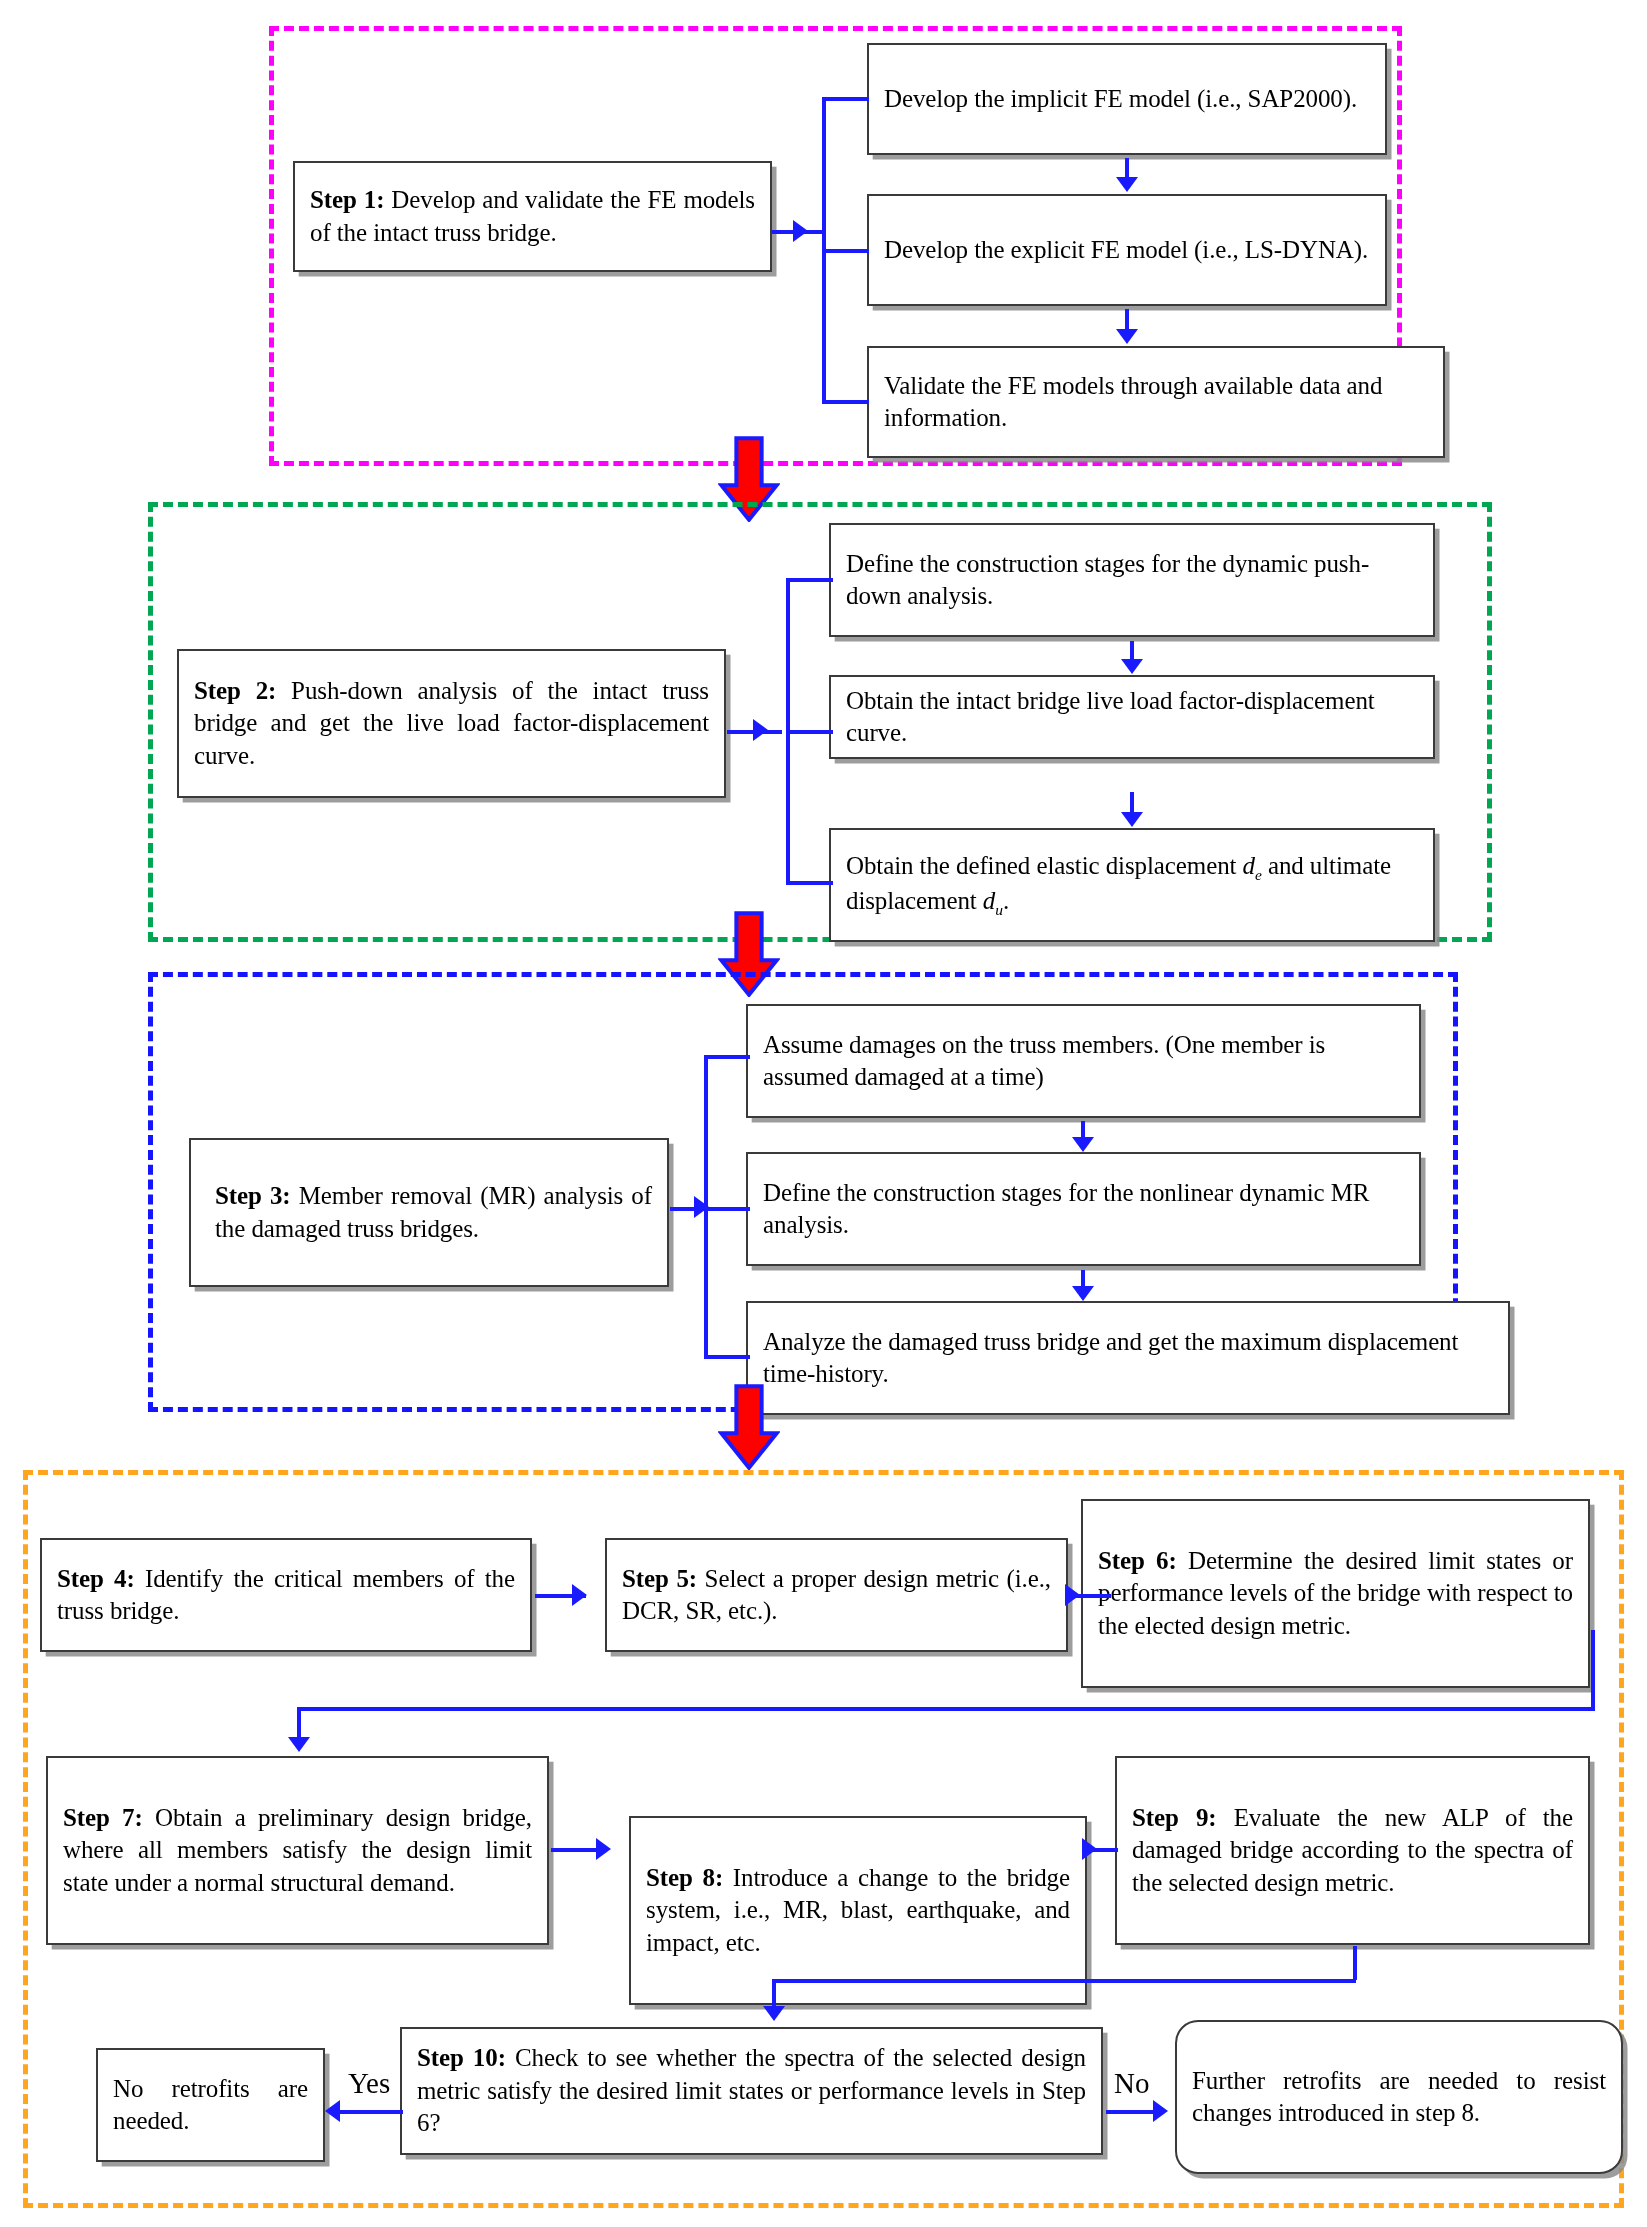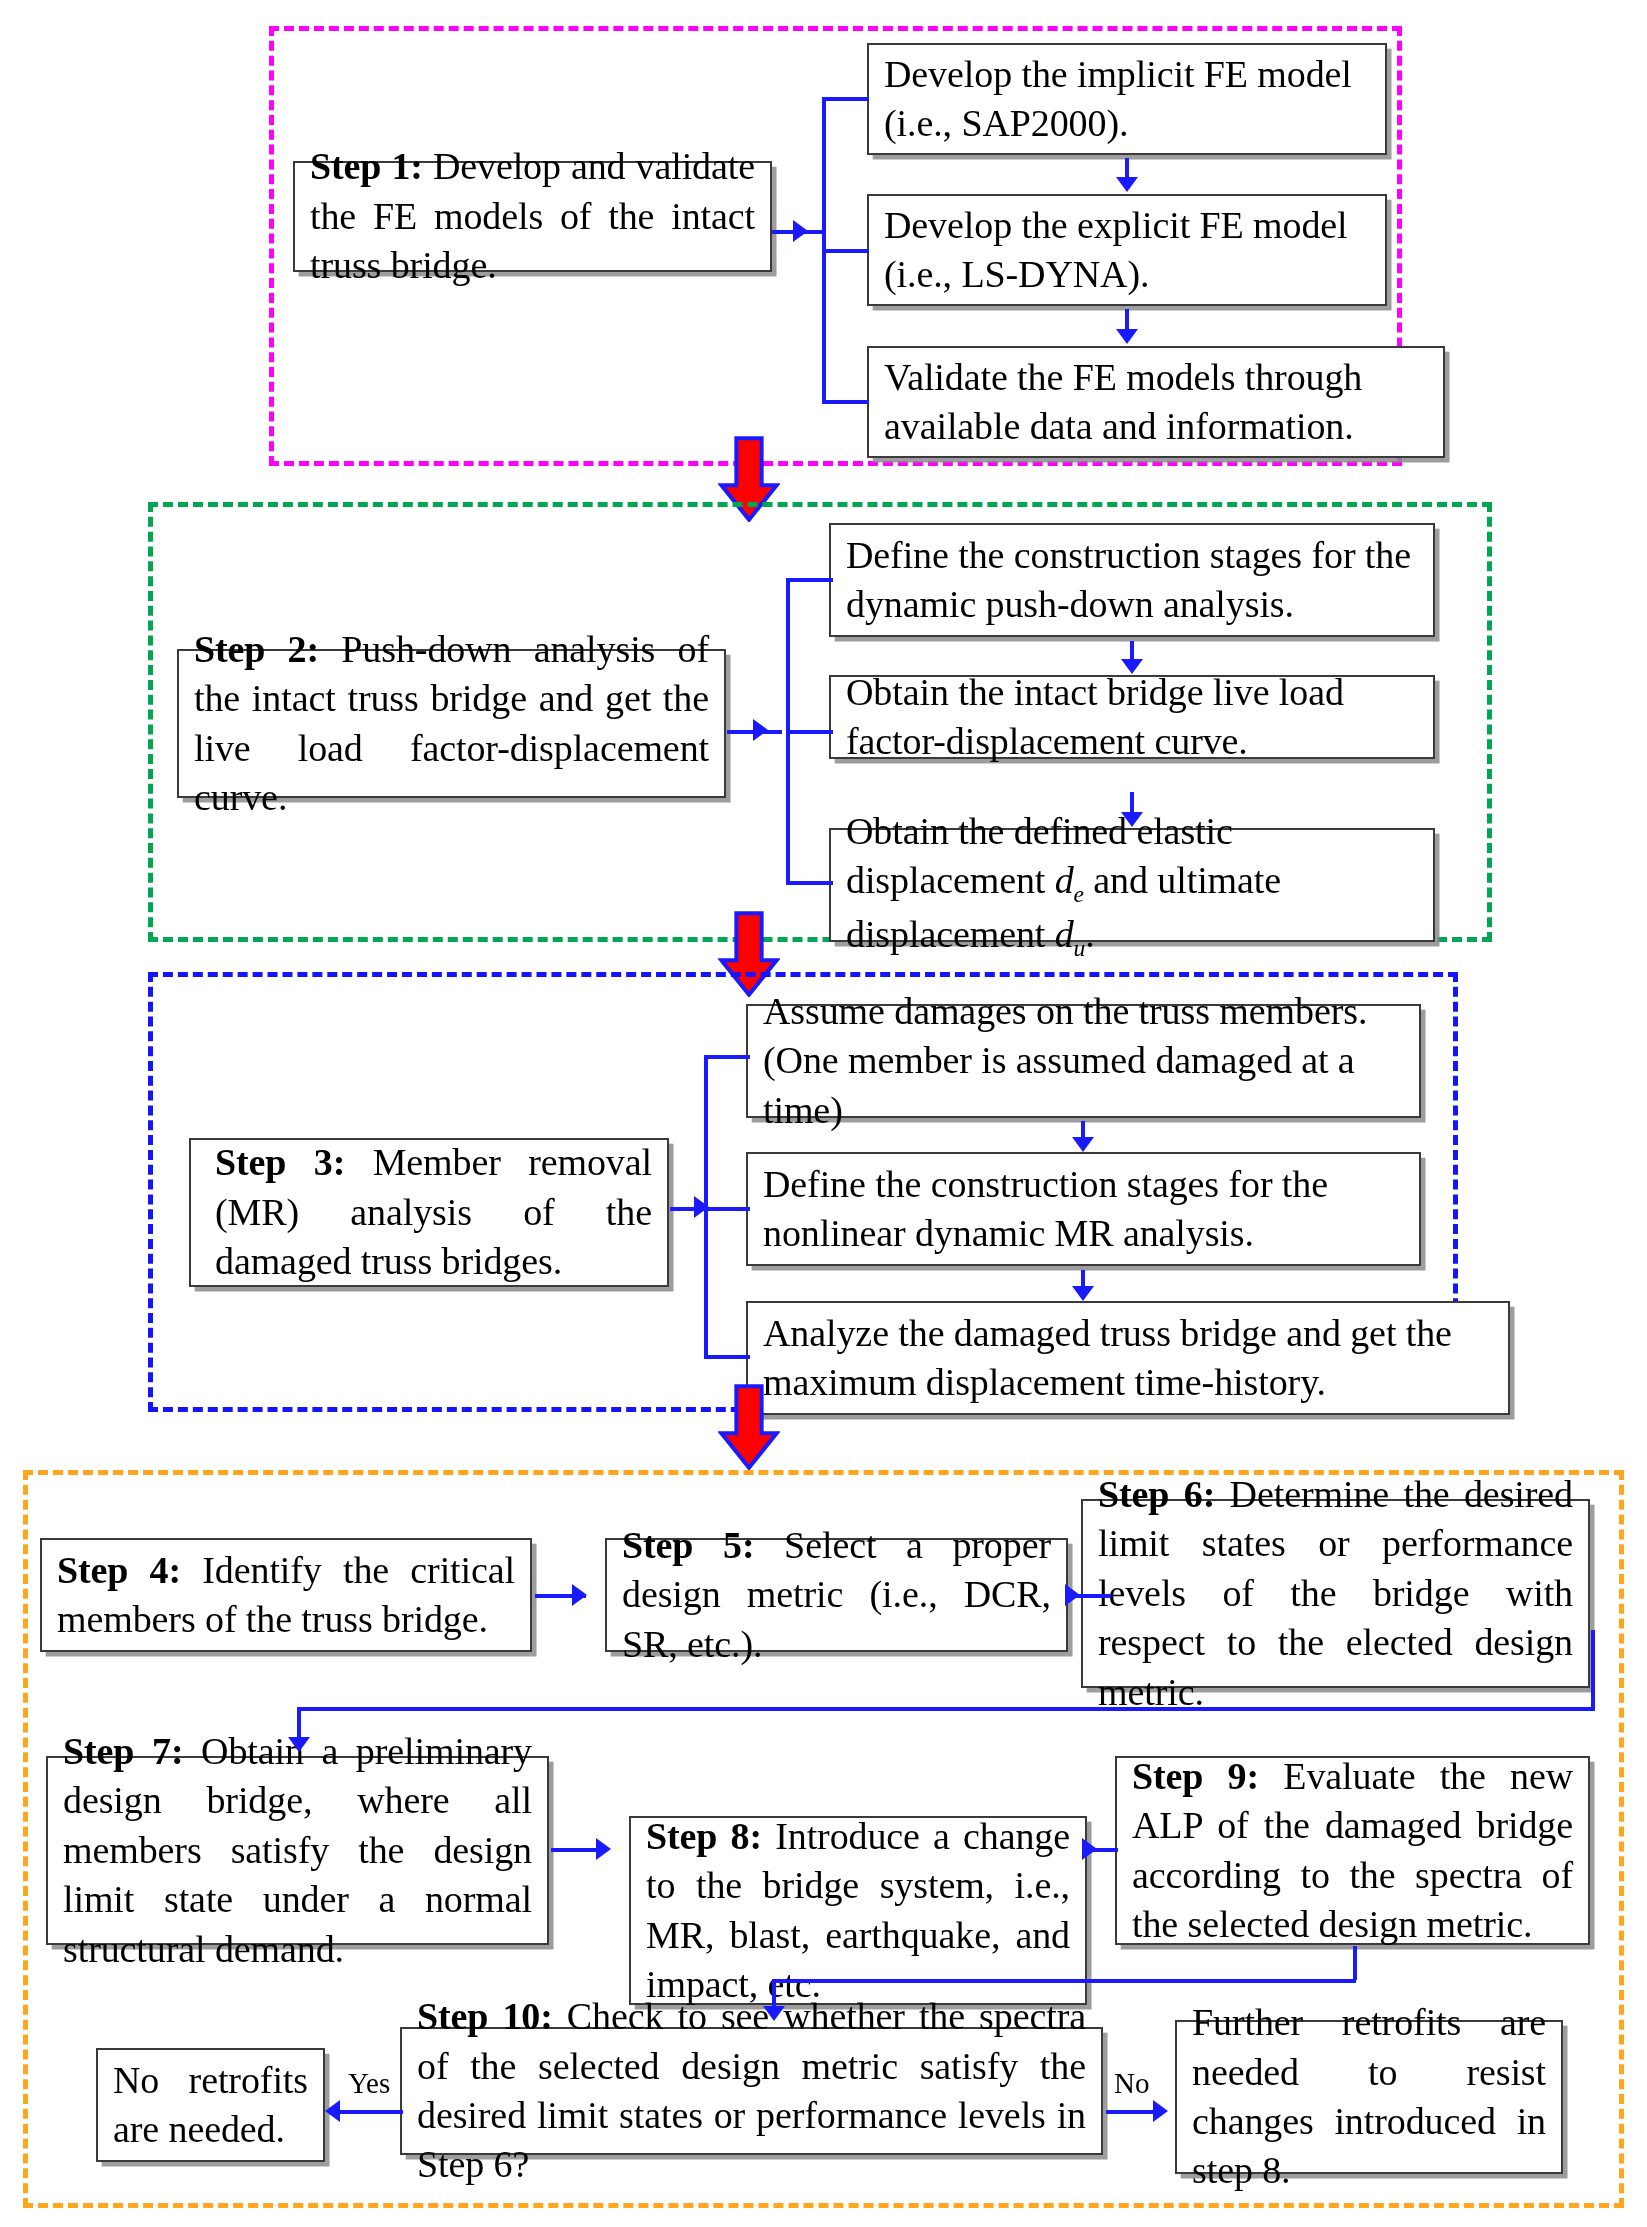--- a/index.html
+++ b/index.html
@@ -37,21 +37,21 @@
     background: #ffffff;
     border: 2.3px solid #3a3a3a;
     box-shadow: 5.1px 5.1px 0 -0.6px rgba(140,140,140,0.85);
     display: flex;
     align-items: center;
     padding: 5.7px 15px;
   }
   .box p {
     margin: 0;
     width: 100%;
-    font-size: 38px;
+    font-size: 25px;
     line-height: 1.30;
     letter-spacing: -0.1px;
   }
   .box p.just { text-align: justify; text-align-last: left; }
   .box b { font-weight: bold; }
   .box i { font-style: italic; }
   .box sub { font-size: 0.62em; font-style: italic; }
 
   
   .ln {
@@ -236,21 +236,21 @@
   </div>
 
   <div class="box" style="left:400px; top:2027px; width:703px; height:128px;">
     <p class="just"><b>Step 10:</b><span> Check to see whether the spectra of the selected design metric satisfy the desired limit states or performance levels in Step 6?</span></p>
   </div>
 
   <div class="box" style="left:96px; top:2048px; width:229px; height:114px;">
     <p class="just">No retrofits are needed.</p>
   </div>
 
-  <div class="box" style="left:1175px; top:2020px; width:388px; height:154px;">
+  <div class="box" style="left:1175px; top:2020px; width:448px; height:154px;border-radius:23px;">
     <p class="just">Further retrofits are needed to resist changes introduced in step 8.</p>
   </div>
 
   <div class="ln h" style="left:535px; top:1594px; width:51px;"></div>
   <div class="arr right" style="left:572px; top:1584px;"></div>
 
   <div class="ln h" style="left:1071px; top:1594px; width:40px;"></div>
   <div class="arr right" style="left:1065px; top:1584px;"></div>
 
   <div class="ln v" style="left:1591px; top:1630px; height:81px;"></div>

